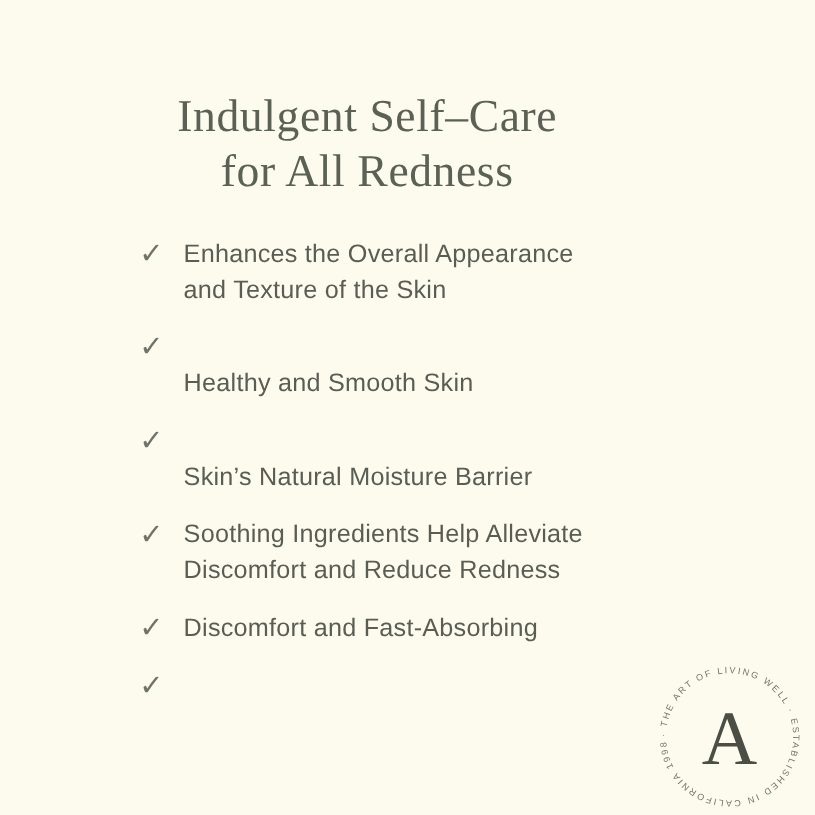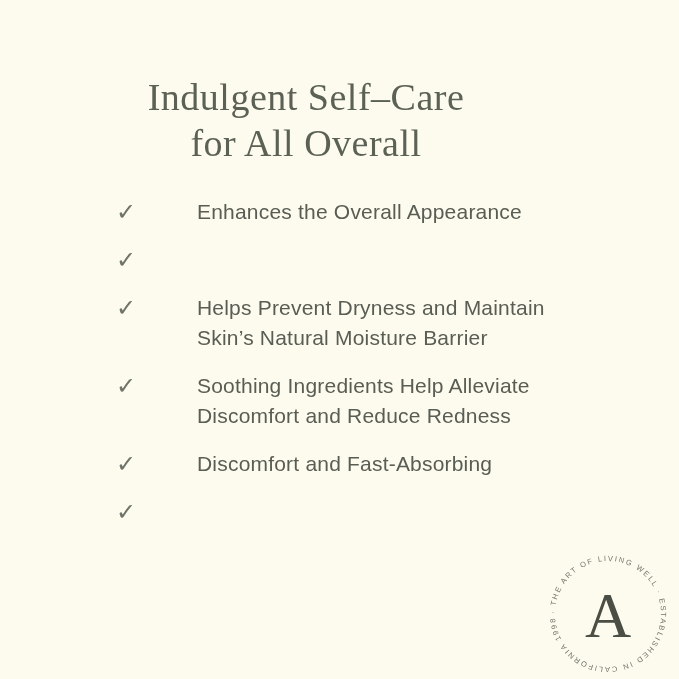--- a/index.html
+++ b/index.html
@@ -40,21 +40,20 @@
     width: 37px;
     font-size: 24px;
     line-height: 30px;
     color: #6F7369;
   }
   .benefit-text {
     font-size: 21px;
     line-height: 30px;
     letter-spacing: 0.2px;
     color: #595D54;
-    margin-left: 44px;
   }
   .benefit-line { min-height: 0; }
   .benefit-line:empty { display: none; }
   .badge {
     position: absolute;
     left: 538px;
     top: 544px;
     width: 140px;
     height: 140px;
   }
@@ -70,43 +69,45 @@
     fill: #4A4E45;
   }
 </style>
 </head>
 <body>
 
 <div class="canvas">
 
   <div class="title">
     <div>Indulgent Self–Care</div>
-    <div>for All Overall</div>
+    <div>for All Redness</div>
   </div>
 
   <div class="benefits">
 
     <div class="benefit">
       <span class="check">✓</span>
       <span class="benefit-text">
         <span class="benefit-line">Enhances the Overall Appearance</span><br>
+        <span class="benefit-line">and Texture of the Skin</span>
       </span>
     </div>
 
     <div class="benefit">
       <span class="check">✓</span>
       <span class="benefit-text">
         <br>
+        <span class="benefit-line">Healthy and Smooth Skin</span>
       </span>
     </div>
 
     <div class="benefit">
       <span class="check">✓</span>
       <span class="benefit-text">
-        <span class="benefit-line">Helps Prevent Dryness and Maintain</span><br>
+        <br>
         <span class="benefit-line">Skin’s Natural Moisture Barrier</span>
       </span>
     </div>
 
     <div class="benefit">
       <span class="check">✓</span>
       <span class="benefit-text">
         <span class="benefit-line">Soothing Ingredients Help Alleviate</span><br>
         <span class="benefit-line">Discomfort and Reduce Redness</span>
       </span>

